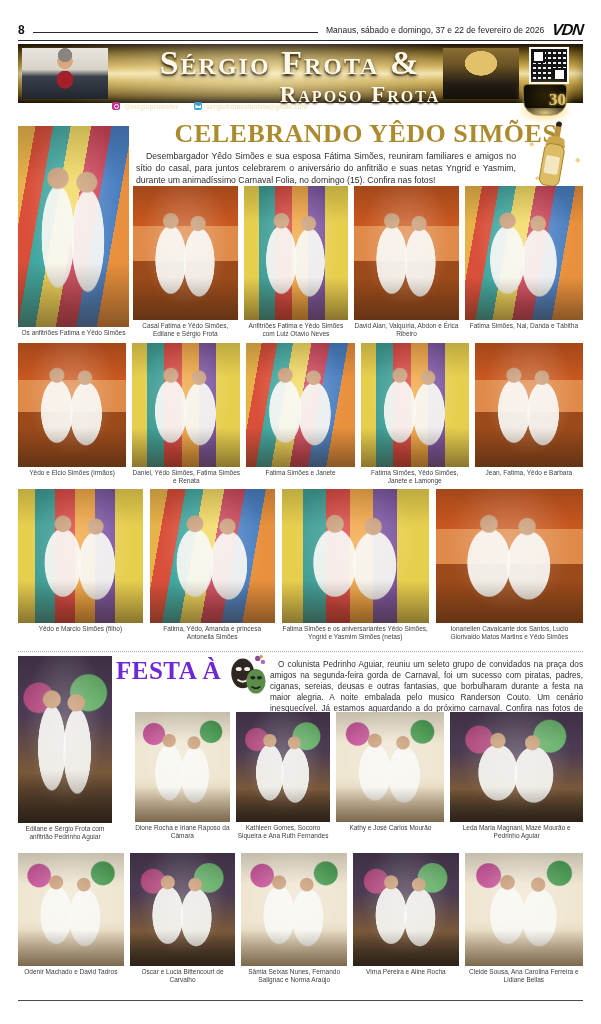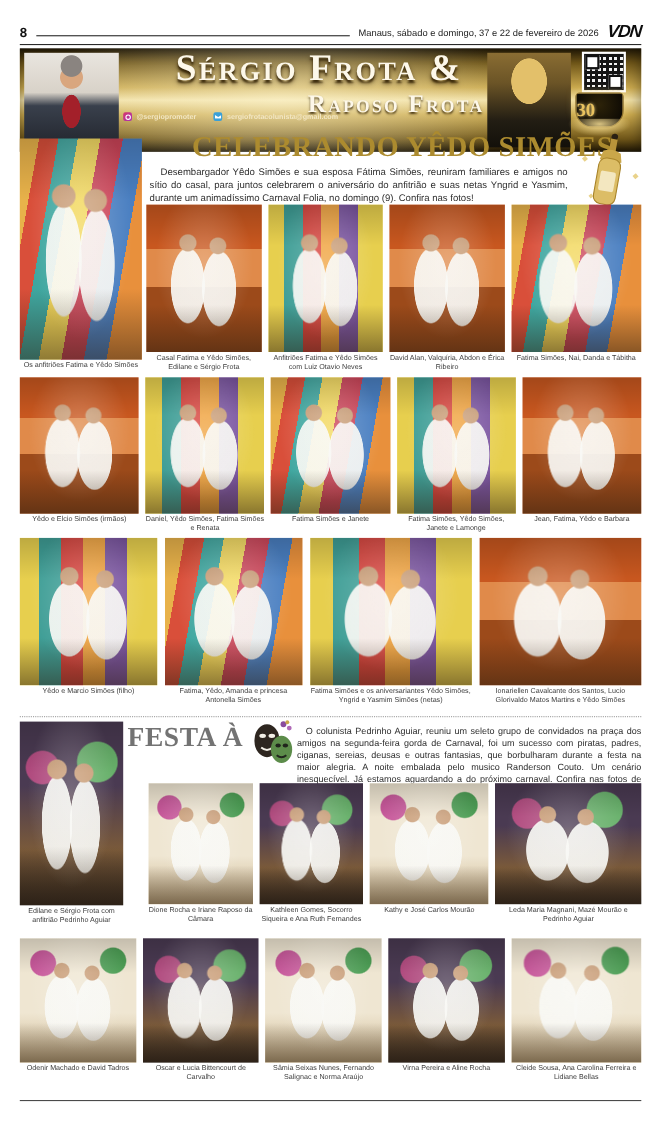--- a/index.html
+++ b/index.html
@@ -14,21 +14,21 @@
   .masthead { position:absolute; top:22px; left:18px; right:18px; height:16px;
     display:flex; align-items:center; gap:8px; }
   .pagenum { font-size:12px; font-weight:bold; color:#111; }
   .mast-line { flex:1; border-top:1px solid #2a2a2a; margin-top:4px; }
   .edition-date { font-size:8.5px; color:#222; white-space:nowrap; }
   .paper-logo { font-size:16px; font-weight:900; font-style:italic; letter-spacing:-1px;
     color:#0d0d0d; transform:skewX(-6deg); display:inline-block; font-family:"Liberation Sans",sans-serif; }
   .mast-rule { position:absolute; top:40px; left:18px; right:18px; border-top:1px solid #2a2a2a; }
 
   
-  .banner { position:absolute; top:44px; left:18px; right:18px; height:94px;
+  .banner { position:absolute; top:44px; left:18px; right:18px; height:59px;
     background:
       radial-gradient(ellipse 60% 120% at 42% 50%, rgba(255,248,215,0.55), rgba(255,248,215,0) 70%),
       linear-gradient(180deg,#241a06 0%,#6e5518 14%,#caa94e 38%,#f1e1a8 50%,#caa94e 64%,#6e5518 88%,#241a06 100%);
     box-shadow: inset 0 0 14px rgba(0,0,0,.45); }
   .portrait { position:absolute; top:4px; bottom:4px; }
   .portrait-left { left:4px; width:86px;
     background:
       radial-gradient(circle at 50% 14%, #8a8480 0 11%, transparent 12%),
       radial-gradient(circle at 50% 26%, #d9a67e 0 13%, transparent 14%),
       radial-gradient(ellipse 10% 18% at 50% 62%, #a3202a 0 96%, transparent 100%),
@@ -56,21 +56,21 @@
   .soc-mail::after { content:""; position:absolute; left:1px; right:1px; top:2px; bottom:2px;
     background:#fff; clip-path:polygon(0 0,100% 0,100% 100%,0 100%,0 15%,50% 60%,100% 15%,100% 0); }
   .qr { position:absolute; right:14px; top:3px; width:40px; height:37px; border:2px solid #fff;
     background:
       repeating-linear-gradient(0deg,#141414 0 2.5px, transparent 2.5px 5px),
       repeating-linear-gradient(90deg,#141414 0 2.5px, #f2f2f2 2.5px 5px); }
   .qr::before, .qr::after { content:""; position:absolute; width:9px; height:9px;
     border:2px solid #111; background:#fff; }
   .qr::before { left:1px; top:1px; } .qr::after { right:1px; bottom:1px; }
   .badge30 { position:absolute; right:16px; top:40px; width:44px; height:32px;
-    display:flex; align-items:center; justify-content:flex-start;
+    display:flex; align-items:center; justify-content:flex-end;
     background:radial-gradient(circle at 50% 35%, #2d2309, #0f0b04 75%);
     border:1px solid #8a6d2a; border-radius:4px 4px 16px 16px;
     font-family:"Liberation Serif", serif; font-weight:bold; font-size:17px; color:#e9c25f;
     text-shadow:0 0 3px rgba(255,225,140,.9); box-shadow:0 0 8px rgba(245,215,130,.55); }
   .badge30::after { content:""; position:absolute; left:-8px; right:-8px; bottom:-9px; height:16px;
     background:radial-gradient(ellipse at 50% 30%, rgba(250,225,150,.85), rgba(250,225,150,0) 70%); }
 
   
   .s1-title { position:absolute; top:119px; left:135px; width:390px; text-align:center;
     font-family:"Liberation Serif", serif; font-weight:bold; font-size:26px;
@@ -118,21 +118,21 @@
   .s1-row3 .ph { height:134px; }
   .s1-row3 figure { flex:1; } .s1-row3 figure:nth-child(3),.s1-row3 figure:nth-child(4) { flex:1.18; }
 
   .dotted-divider { position:absolute; top:651px; left:18px; right:18px; border-top:1.5px dotted #a8a8a8; }
 
   
   .s2-featured { position:absolute; left:18px; top:656px; width:94px; }
   .s2-featured .ph { height:167px; }
   .s2-title { position:absolute; left:116px; top:659px; width:142px;
     font-family:"Liberation Serif", serif; font-weight:bold; font-size:25px; line-height:.98;
-    letter-spacing:.5px; color:#737373; }
+    letter-spacing:.5px; color:#6d28d9; }
   .mask-wrap { position:absolute; left:226px; top:652px; width:44px; height:48px; z-index:2; }
   .s2-intro { position:absolute; left:270px; top:660px; width:313px; font-size:8.2px;
     line-height:1.34; text-align:justify; color:#2f2f2f; text-indent:8px; }
   .s2-row1 { left:135px; top:712px; width:448px; gap:6px; }
   .s2-row1 .ph { height:110px; }
   .s2-row1 figure { flex:1; } .s2-row1 figure:nth-child(3){flex:1.14;} .s2-row1 figure:nth-child(4){flex:1.4;}
   .s2-row2 { left:18px; top:853px; width:565px; gap:6px; }
   .s2-row2 .ph { height:113px; }
   .s2-row2 figure { flex:1; } .s2-row2 figure:last-child { flex:1.12; }
 
@@ -163,21 +163,21 @@
       <span>sergiofrotacolunista@gmail.com</span>
     </div>
     <div class="portrait portrait-right"></div>
     <div class="qr"></div>
     <div class="badge30">
       <span>30</span>
     </div>
   </div>
 
   <h1 class="s1-title">CELEBRANDO YÊDO SIMÕES</h1>
-  <p class="s1-intro">Desembargador Yêdo Simões e sua esposa Fátima Simões, reuniram familiares e amigos no sítio do casal, para juntos celebrarem o aniversário do anfitrião e suas netas Yngrid e Yasmim, durante um animadíssimo Carnaval Folia, no domingo (9). Confira nas fotos!</p>
+  <p class="s1-intro">Desembargador Yêdo Simões e sua esposa Fátima Simões, reuniram familiares e amigos no sítio do casal, para juntos celebrarem o aniversário do anfitrião e suas netas Yngrid e Yasmim, durante um animadíssimo Carnaval Folia, no domingo (15). Confira nas fotos!</p>
   <div class="bottle">
     <svg viewBox="0 0 60 74" width="60" height="74">
       <path d="M6 26 l2.5 3 3-2.5 -2.5 -3 z" fill="#e9d28a"></path>
       <path d="M52 42 l2.5 3 3-2.5 -2.5 -3 z" fill="#e9d28a"></path>
       <path d="M12 60 l2 2.5 2.5-2 -2-2.5 z" fill="#e9d28a"></path>
       <g transform="rotate(10 30 40)">
         <circle cx="30" cy="6" r="3" fill="#2a2013"></circle>
         <rect x="27" y="8" width="6" height="12" fill="#b8933a"></rect>
         <path d="M22 20 q8 -4 16 0 l2 8 q-10 4 -20 0 z" fill="#caa74a"></path>
         <rect x="20" y="26" width="20" height="42" rx="7" fill="#dcbd66"></rect>

